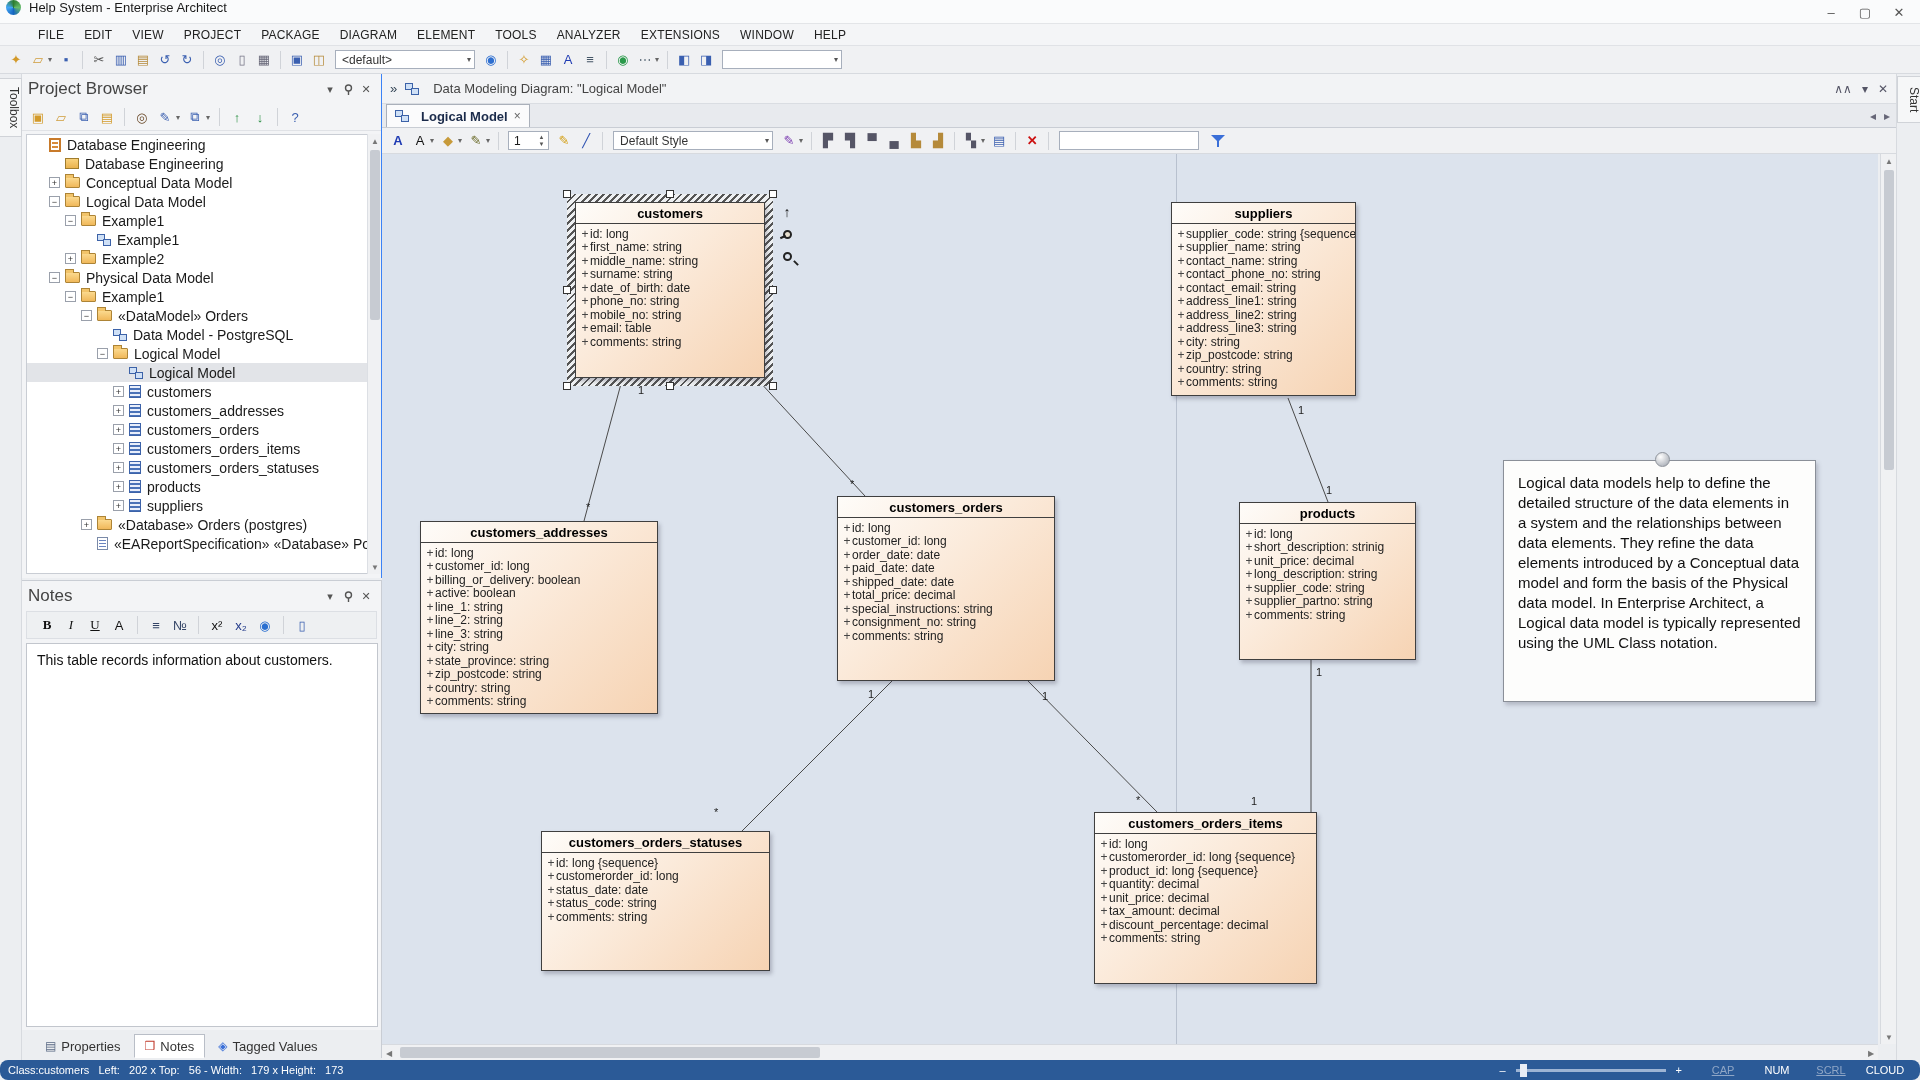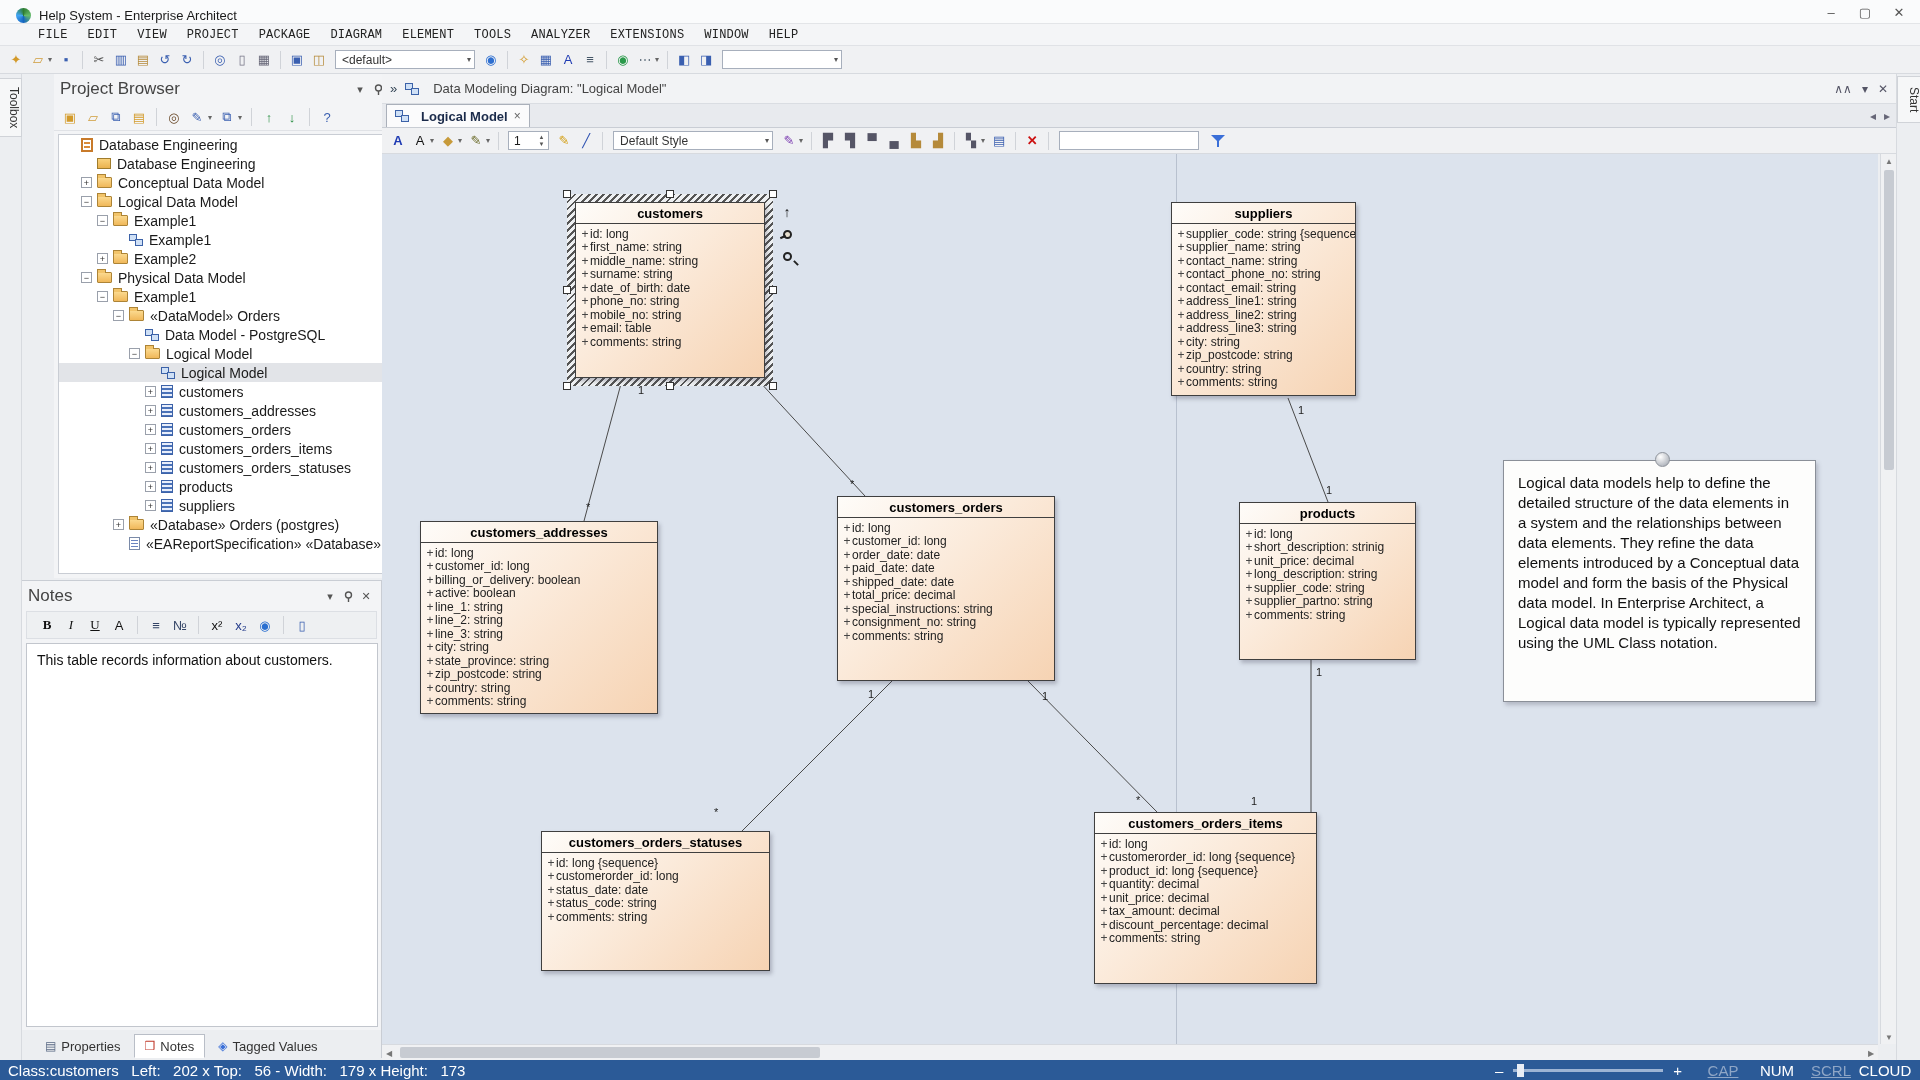--- a/index.html
+++ b/index.html
@@ -3,49 +3,49 @@
 <meta charset="utf-8">
 <style>
   html,body{margin:0;padding:0;background:#c9ccd4;}
   *{box-sizing:border-box;}
   .app{position:relative;width:1920px;height:1080px;overflow:hidden;
        font-family:"Liberation Sans",sans-serif;font-size:13px;color:#1a1a1a;
        background:#eceef1;user-select:none;}
 
   
   .titlebar{position:absolute;left:0;top:0;width:1920px;height:24px;background:#fafbfc;
-            border-bottom:1px solid #e3e5e8;display:flex;align-items:flex-end;padding-left:16px;}
+            border-bottom:1px solid #e3e5e8;display:flex;align-items:flex-start;padding-left:6px;}
   .ea-logo{width:15px;height:15px;border-radius:50%;
            background:conic-gradient(#2e7d32,#66bb6a,#1565c0,#42a5f5,#2e7d32);margin-right:8px;}
   .win-buttons{position:absolute;right:4px;top:0;height:24px;display:flex;}
   .win-btn{width:34px;height:24px;display:flex;align-items:center;justify-content:center;
            color:#555;font-size:13px;}
   .menubar{position:absolute;left:0;top:24px;width:1920px;height:22px;background:#f4f5f7;
            border-bottom:1px solid #e0e2e6;display:flex;align-items:center;padding-left:28px;}
-  .menu-item{padding:2px 10px;font-size:12px;color:#222;letter-spacing:.2px;font-family:Liberation Mono, monospace;}
+  .menu-item{padding:2px 10px;font-size:12px;color:#222;letter-spacing:.2px;}
   .toolbar-main{position:absolute;left:0;top:46px;width:1920px;height:28px;background:#f0f1f3;
                 border-bottom:1px solid #d7dadf;display:flex;align-items:center;padding-left:6px;gap:2px;}
   .tb-icon{width:20px;height:20px;display:flex;align-items:center;justify-content:center;
            font-size:13px;border-radius:2px;}
   .tb-sep{width:1px;height:18px;background:#d0d3d8;margin:0 4px;}
   .tb-dd{font-size:8px;color:#666;margin-left:-2px;margin-right:2px;}
   .combo{height:19px;background:#fff;border:1px solid #a7afbc;display:flex;align-items:center;
          justify-content:space-between;padding:0 3px 0 6px;font-size:12px;color:#333;margin:0 4px;}
   .combo .dd{font-size:8px;color:#555;margin-left:6px;}
 
   
   .strip-left{position:absolute;left:0;top:74px;width:22px;height:986px;background:#eceef1;border-right:1px solid #d7dadf;}
   .strip-left .vtab{margin-top:4px;width:22px;padding:8px 0;writing-mode:vertical-rl;
         background:#f6f7f8;border:1px solid #d0d3d8;border-left:none;font-size:12px;color:#333;text-align:center;}
   .strip-right{position:absolute;right:0;top:74px;width:24px;height:986px;background:#eceef1;border-left:1px solid #d7dadf;}
   .strip-right .vtab{margin-top:2px;width:24px;padding:10px 0;writing-mode:vertical-rl;
         background:#f6f7f8;border:1px solid #d0d3d8;border-right:none;font-size:12px;color:#333;text-align:center;}
 
   
-  .pb{position:absolute;left:22px;top:74px;width:360px;height:504px;background:#f3f4f6;border-right:3px solid #3b82f6;margin-left:32px;}
+  .pb{position:absolute;left:22px;top:74px;width:360px;height:504px;background:#f3f4f6;border-right:1px solid #3b82f6;}
   .panel-head{height:30px;display:flex;align-items:center;padding:0 6px;color:#333;}
   .panel-title{font-size:17px;color:#444;flex:1;}
   .panel-head .hicon{width:18px;height:18px;display:flex;align-items:center;justify-content:center;color:#555;font-size:11px;}
   .pb-tools{height:27px;display:flex;align-items:center;padding-left:6px;gap:3px;border-bottom:1px solid #e0e2e6;}
   .pb-tree{position:absolute;left:4px;top:60px;width:352px;height:440px;background:#fff;
            border:1px solid #c9cdd4;overflow:hidden;}
   .tree-row{height:19px;display:flex;align-items:center;white-space:nowrap;font-size:14px;color:#1a1a1a;}
   .tree-row.selected{background:#e2e4e8;}
   .expander{width:11px;height:11px;border:1px solid #9aa0ab;background:#fff;display:inline-flex;
             align-items:center;justify-content:center;font-size:9px;color:#333;margin-right:5px;flex:0 0 auto;}
@@ -74,21 +74,21 @@
   .notes-tools{height:28px;display:flex;align-items:center;gap:4px;padding-left:10px;background:#eef0f2;border:1px solid #dcdfe4;margin:0 4px;}
   .notes-text{position:absolute;left:4px;top:62px;width:352px;height:384px;background:#fff;border:1px solid #c2c6cd;
               padding:8px 10px;font-size:14px;color:#111;}
   .bottom-tabs{position:absolute;left:22px;top:1030px;width:360px;height:28px;background:#eceef1;display:flex;align-items:flex-end;padding-left:12px;gap:2px;border-right:1px solid #c9cdd4;}
   .btab{height:24px;display:flex;align-items:center;gap:5px;padding:0 10px;font-size:13px;color:#333;border:1px solid transparent;}
   .btab.active{background:#fff;border:1px solid #b9bec7;border-bottom:1px solid #fff;}
   .btab .bticon{font-size:12px;}
 
   
   .statusbar{position:absolute;left:0;top:1060px;width:1920px;height:20px;background:#2b5a97;color:#fff;
-             display:flex;align-items:center;font-size:15px;}
+             display:flex;align-items:center;font-size:11px;border-radius:8px;}
   .status-left{padding-left:8px;white-space:pre;}
   .status-right{position:absolute;right:8px;display:flex;align-items:center;gap:0;}
   .zoom-track{width:150px;height:3px;background:#9db4d4;margin:0 10px;position:relative;}
   .zoom-thumb{position:absolute;left:4px;top:-5px;width:7px;height:13px;background:#e8edf5;}
   .sb-ind{width:54px;text-align:center;}
   .sb-ind.dim{color:#8fa6c6;text-decoration:underline;}
 
   
   .dg{position:absolute;left:382px;top:74px;width:1514px;height:986px;background:#eceef1;}
   .dg-bread{position:absolute;left:0;top:0;width:1514px;height:30px;background:#f2f3f5;border-bottom:1px solid #dadde2;

